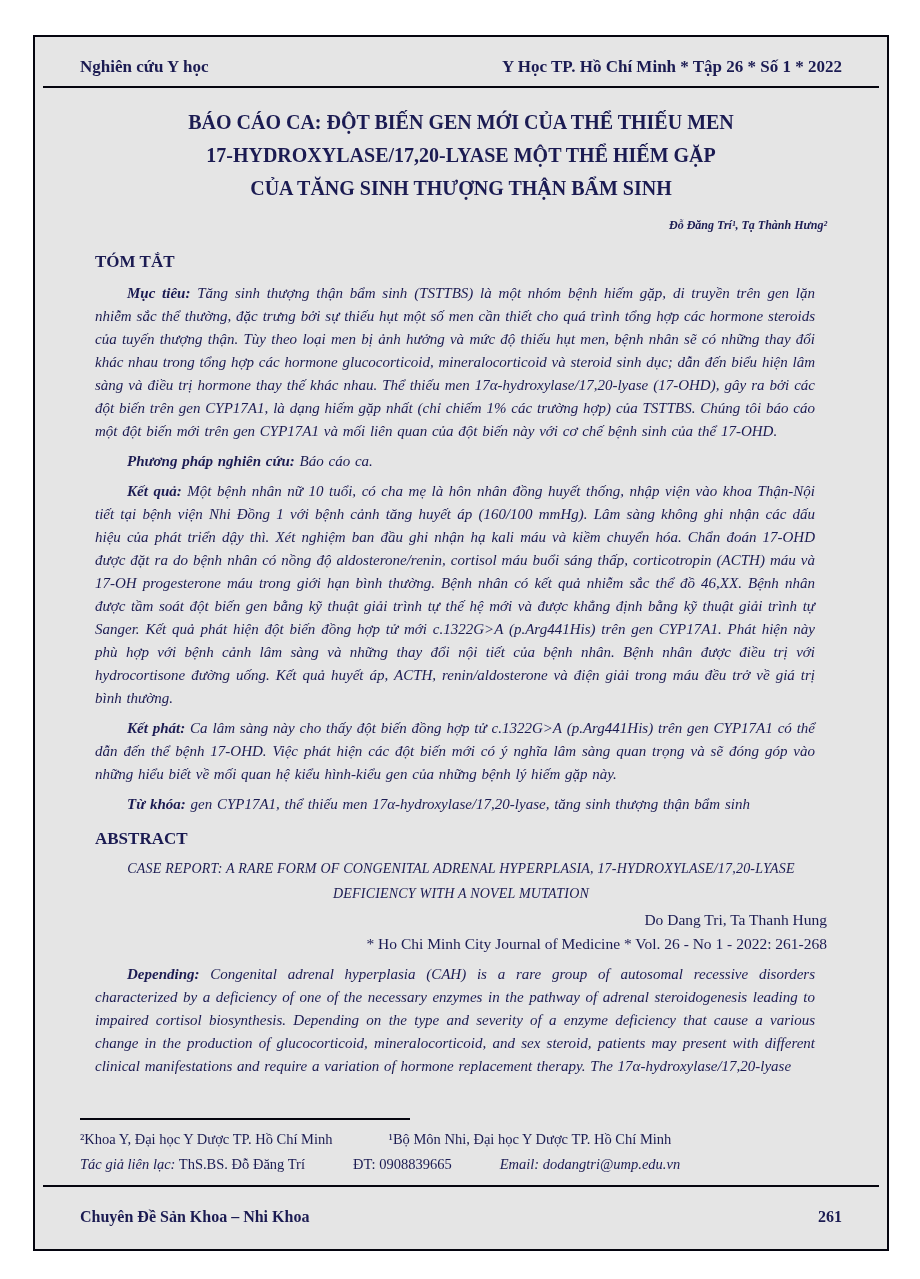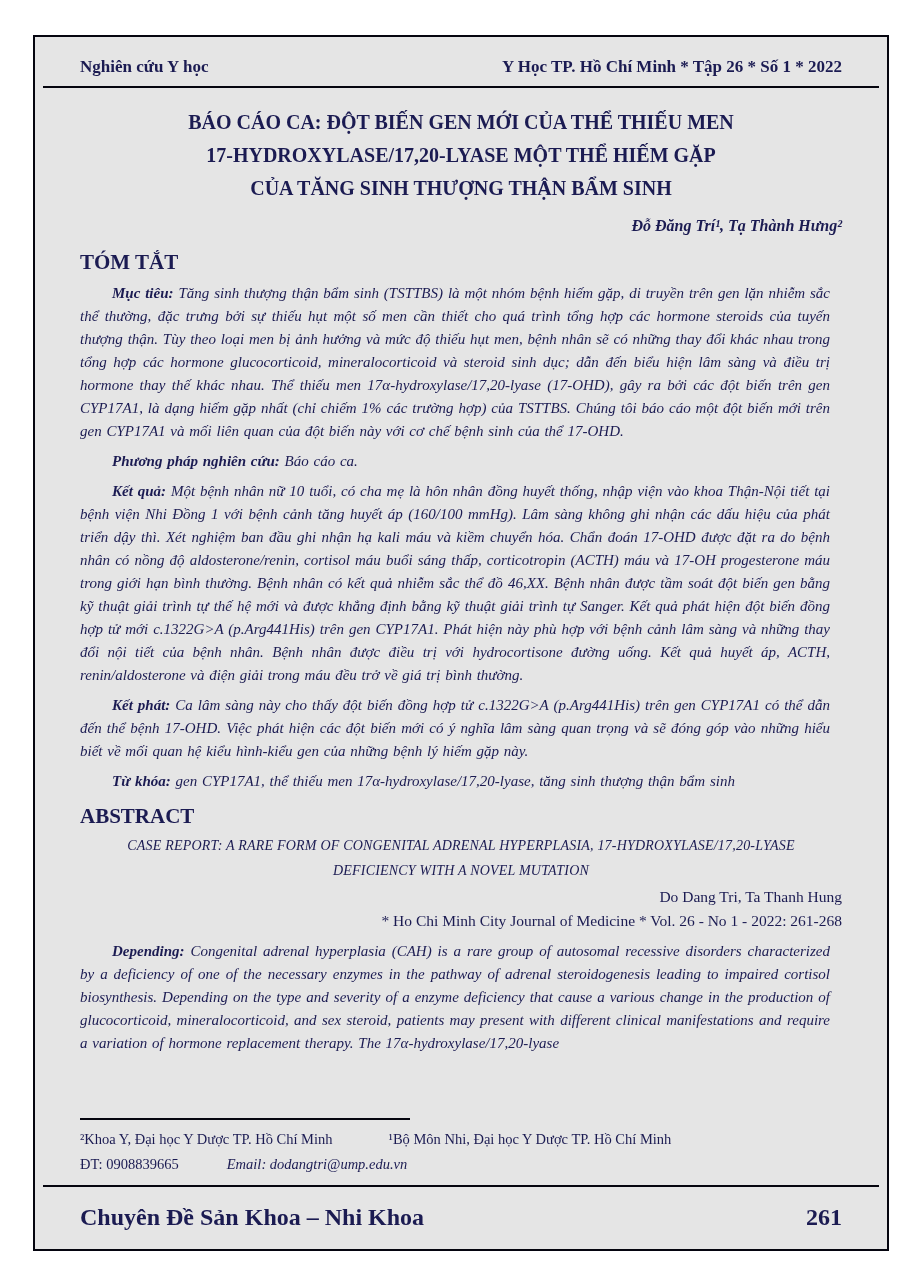--- a/index.html
+++ b/index.html
@@ -18,32 +18,32 @@
     width: 856px; height: 1216px;
     border: 2px solid #05050f;
     background: #e5e5e5;
   }
   .page-header {
     display: flex; justify-content: space-between; align-items: baseline;
     padding: 18px 45px 0 45px;
     font-weight: bold; font-size: 17px; line-height: 24px;
   }
   .header-rule { height: 2px; background: #05050f; margin: 7px 8px 0 8px; }
-  .main { padding: 0 45px; height: 1034px; overflow: hidden; }
+  .main { padding: 0 60px; height: 1034px; overflow: hidden; }
   .title {
     text-align: center; font-size: 20px; font-weight: bold;
     line-height: 33px; margin: 18px 0 0 0;
   }
   .title .tl { display: block; }
   .authors {
     text-align: right; font-style: italic; font-weight: bold;
-    font-size: 16px; line-height: 23px; margin-top: 9px;
+    font-size: 12px; line-height: 23px; margin-top: 9px;
   }
   .section-heading {
-    font-size: 21px; font-weight: bold; margin: 12px 0 2px 0; line-height: 26px;
+    font-size: 17px; font-weight: bold; margin: 12px 0 2px 0; line-height: 26px;
   }
   .para {
     font-style: italic; text-align: justify; text-indent: 32px;
     font-size: 15px; line-height: 23px; margin: 7px 12px 0 0;
     word-spacing: 1px;
   }
   .para .lead { font-weight: bold; }
   .abstract-heading { margin-top: 10px; }
   .abstract-title {
     text-align: center; font-style: italic; font-size: 14px;
@@ -59,21 +59,21 @@
   .fn-line { display: flex; gap: 56px; line-height: 25px; }
   .fn-contact { gap: 48px; }
   .it { font-style: italic; }
   .footer-rule {
     position: absolute; left: 8px; right: 8px; bottom: 62px;
     height: 2px; background: #05050f;
   }
   .page-footer {
     position: absolute; left: 45px; right: 45px; bottom: 20px;
     display: flex; justify-content: space-between;
-    font-weight: bold; font-size: 24px; line-height: 24px;
+    font-weight: bold; font-size: 16px; line-height: 24px;
   }
 </style>
 </head>
 <body>
 
 <div class="frame">
 
   <div class="page-header">
     <span>Nghiên cứu Y học</span>
     <span>Y Học TP. Hồ Chí Minh * Tập 26 * Số 1 * 2022</span>
@@ -131,20 +131,24 @@
 
   </div>
 
   <div class="footnotes">
     <div class="fn-rule"></div>
     <div class="fn-line">
       <span>²Khoa Y, Đại học Y Dược TP. Hồ Chí Minh</span>
       <span>¹Bộ Môn Nhi, Đại học Y Dược TP. Hồ Chí Minh</span>
     </div>
     <div class="fn-line fn-contact">
+      <span>
+        <span class="it">Tác giả liên lạc:</span>
+        <span>ThS.BS. Đỗ Đăng Trí</span>
+      </span>
       <span>ĐT: 0908839665</span>
       <span class="it">
         <span>Email:</span>
         <span>dodangtri@ump.edu.vn</span>
       </span>
     </div>
   </div>
 
   <div class="footer-rule"></div>
 

